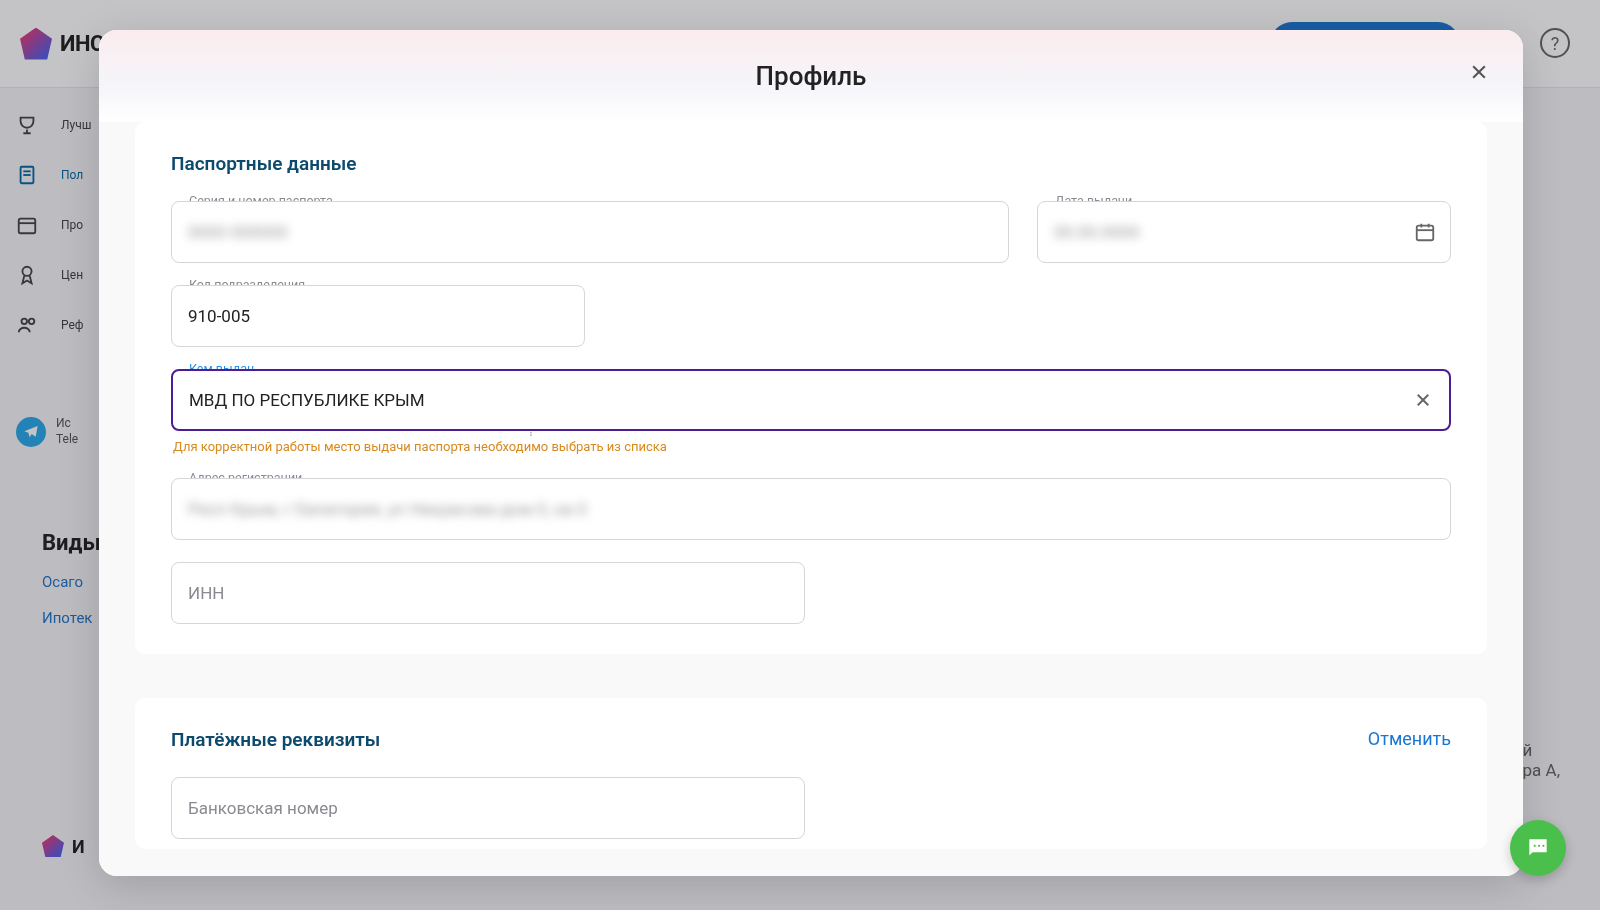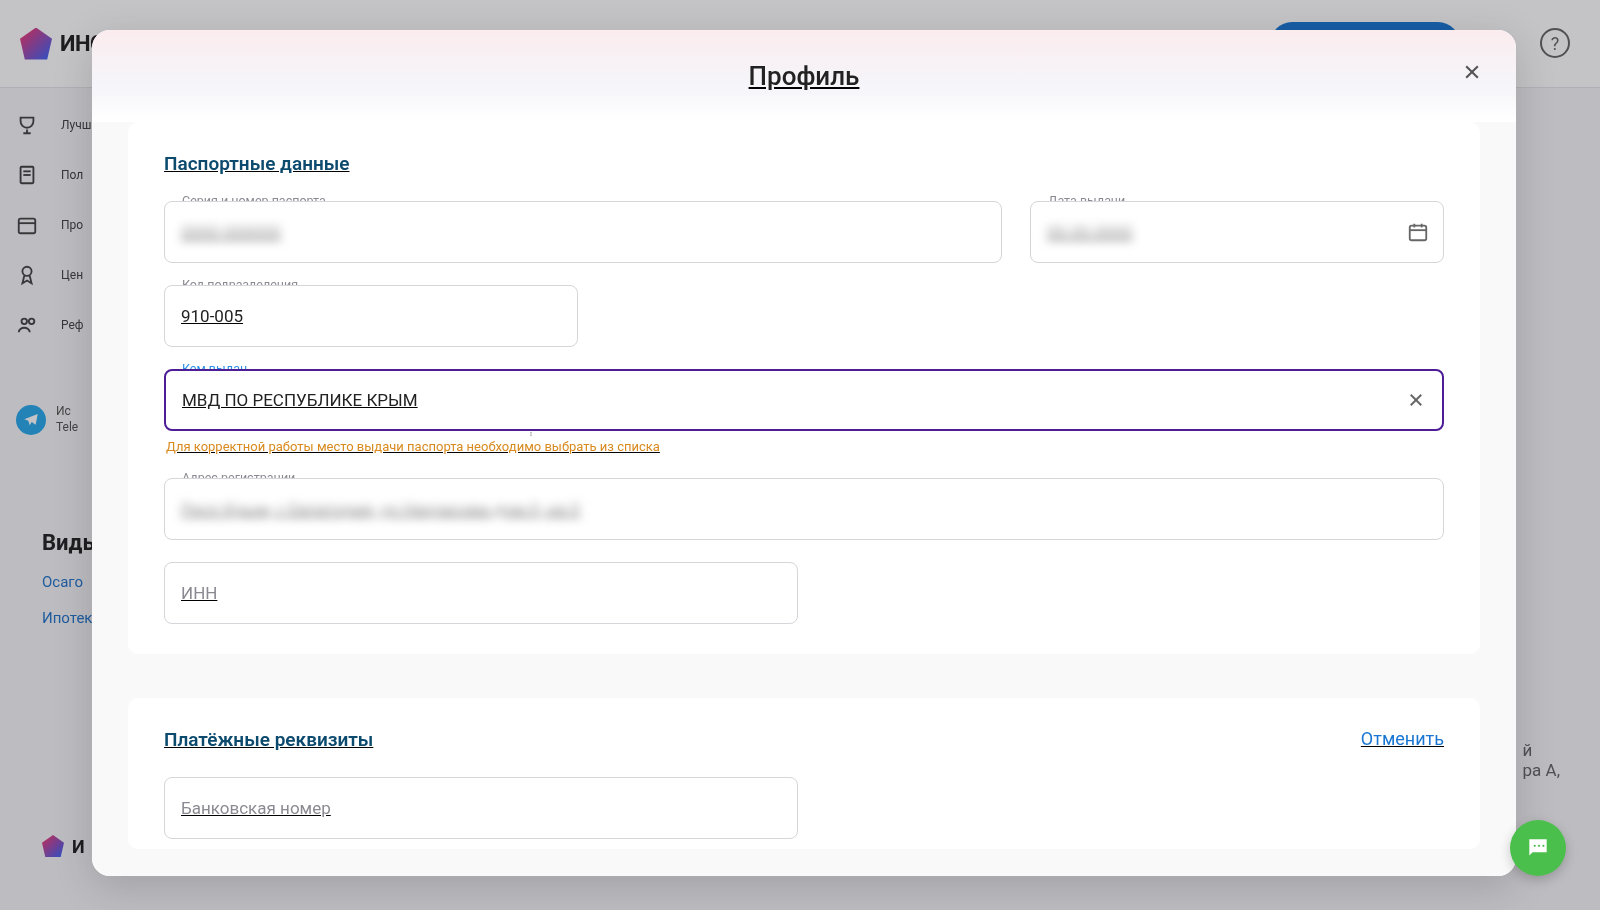--- a/index.html
+++ b/index.html
@@ -43,25 +43,25 @@
       font-size: 18px; color: #666;
     }
 
     
     .bg-sidebar {
       position: absolute; left: 0; top: 88px;
       width: 100px; padding: 12px 16px;
       z-index: 1;
     }
     .side-item { display: flex; align-items: center; gap: 23px; padding: 14px 0; color: #444; font-size: 12px; }
-    .side-item.active { color: #404040; }
+    .side-item.active { color: #0369a1; }
     .side-icon { width: 22px; height: 22px; flex-shrink: 0; }
 
     .tg-box {
-      margin-top: 48px; display: flex; align-items: center; gap: 10px;
+      margin-top: 60px; display: flex; align-items: center; gap: 10px;
       padding: 6px 0;
     }
     .tg-circle { width: 30px; height: 30px; border-radius: 50%; background: #29a9ea; display:flex; align-items:center; justify-content:center; }
     .tg-text { font-size: 12px; color: #555; line-height: 1.3; }
 
     .bottom-block {
       position: absolute; left: 42px; top: 530px; z-index: 1;
     }
     .bottom-h { font-size: 22px; font-weight: 700; color: #222; }
     .bottom-link { display:block; margin-top: 18px; font-size: 15px; color: #2374c9; }
@@ -84,30 +84,29 @@
     
     .overlay {
       position: absolute; inset: 0;
       background: rgba(20,20,30,0.25);
       z-index: 5;
     }
 
     
     .modal {
       position: absolute;
-      left: 92px; top: 30px;
+      left: 99px; top: 30px;
       width: 1424px;
       height: 846px;
       background: #fff;
       border-radius: 18px;
       z-index: 10;
       overflow: hidden;
       display: flex; flex-direction: column;
       box-shadow: 0 10px 40px rgba(0,0,0,0.15);
-      text-decoration: underline;
     }
     .modal-header {
       height: 92px;
       background: linear-gradient(180deg, #fbecee 0%, #f5f5fa 60%, #fff 100%);
       display: flex; align-items: center; justify-content: center;
       position: relative;
     }
     .modal-title { font-size: 26px; font-weight: 500; color: #222; }
     .modal-close {
       position: absolute; right: 26px; top: 24px;

